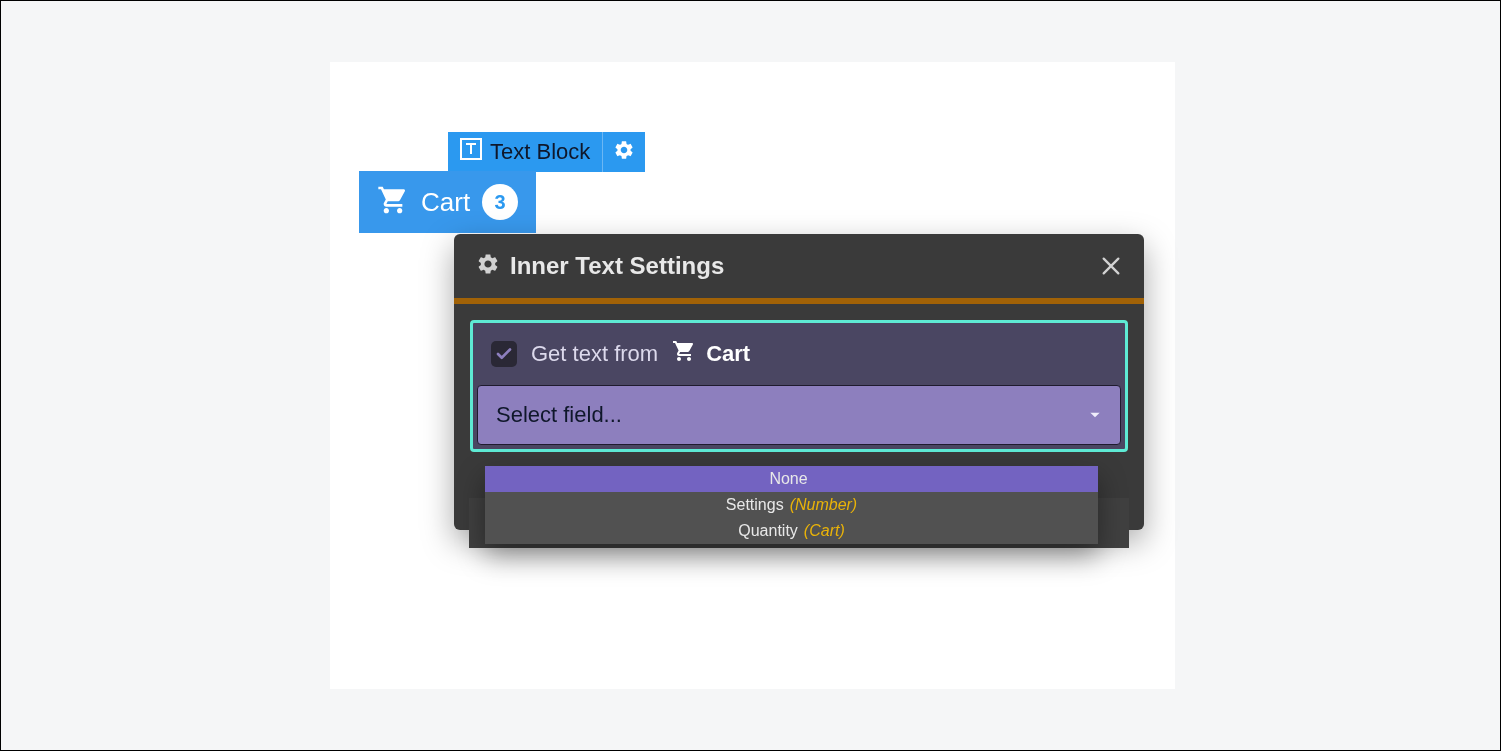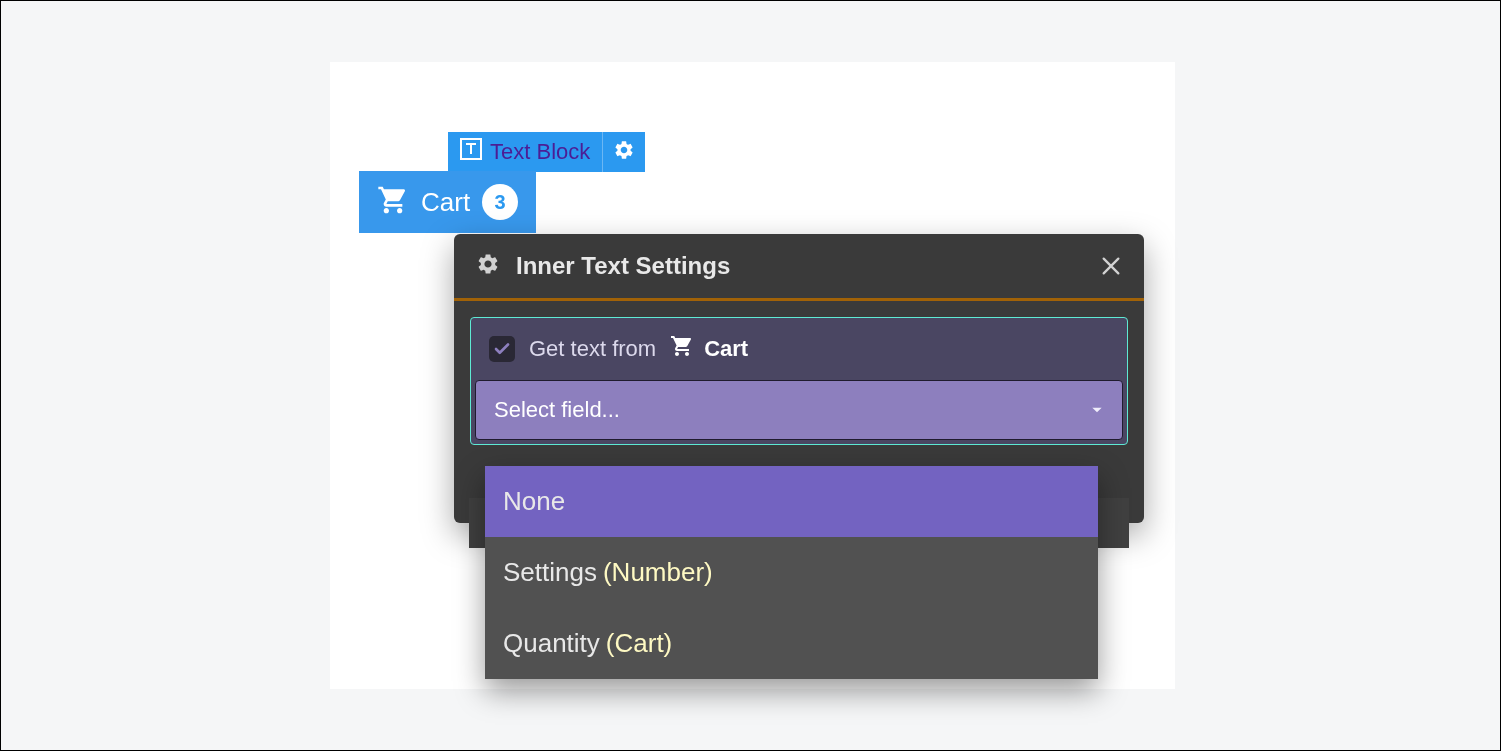--- a/index.html
+++ b/index.html
@@ -31,21 +31,21 @@
       height: 40px;
       background: #2b99f0;
       display: flex;
       align-items: stretch;
     }
     .element-label-main {
       display: flex;
       align-items: center;
       gap: 8px;
       padding: 0 12px;
-      color: #4c1d95;
+      color: #0f172a;
       font-size: 22px;
       font-weight: 400;
     }
     .element-label-gear {
       display: flex;
       align-items: center;
       justify-content: center;
       border-left: 1px solid rgba(255,255,255,0.3);
       padding: 0 10px;
       color: #fff;
@@ -84,39 +84,39 @@
       left: 453px;
       width: 690px;
       background: #3a3a3a;
       border-radius: 6px;
       box-shadow: 0 12px 32px rgba(0,0,0,0.35);
     }
     .settings-header {
       display: flex;
       align-items: center;
       padding: 18px 22px;
-      gap: 16px;
-      border-bottom: 3px solid #a16207;
+      gap: 10px;
+      border-bottom: 6px solid #a16207;
     }
     .settings-header-title {
       color: #e8e8e8;
       font-size: 24px;
       font-weight: 700;
       flex: 1;
     }
     .close-btn {
       color: #d2d2d2;
       display: flex;
       align-items: center;
       justify-content: center;
     }
     .purple-section {
       margin: 16px 16px 0 16px;
       background: #4a4662;
-      border: 1px solid #5eead4;
+      border: 3px solid #5eead4;
       border-radius: 4px;
       overflow: hidden;
     }
     .purple-top-row {
       display: flex;
       align-items: center;
       gap: 14px;
       padding: 16px 18px;
     }
     .checkbox {
@@ -142,45 +142,47 @@
     }
     .field-select {
       margin: 0 4px 4px 4px;
       background: #8d7fbe;
       border: 1px solid #1f1b2e;
       border-radius: 4px;
       padding: 16px 18px;
       display: flex;
       align-items: center;
       justify-content: space-between;
-      color: #ffffff;
+      color: #0f172a;
       font-size: 22px;
       text-align: right;
     }
     .dropdown {
       position: absolute;
       top: 465px;
       left: 484px;
       width: 613px;
       background: #515151;
       box-shadow: 0 12px 28px rgba(0,0,0,0.4);
       z-index: 10;
     }
     .dropdown-item {
-      padding: 20px 18px;
+      padding: 4px 18px;
       color: #e8e8e8;
-      font-size: 26px;
+      font-size: 16px;
       display: flex;
       gap: 6px;
+      justify-content: center;
     }
     .dropdown-item.highlighted {
       background: #7363c1;
     }
     .type-hint {
-      color: #fef9c3;
+      color: #eab308;
+      font-style: italic;
     }
     .bottom-bar {
       position: absolute;
       top: 497px;
       left: 468px;
       width: 660px;
       height: 50px;
       background: #404040;
       z-index: 5;
     }

